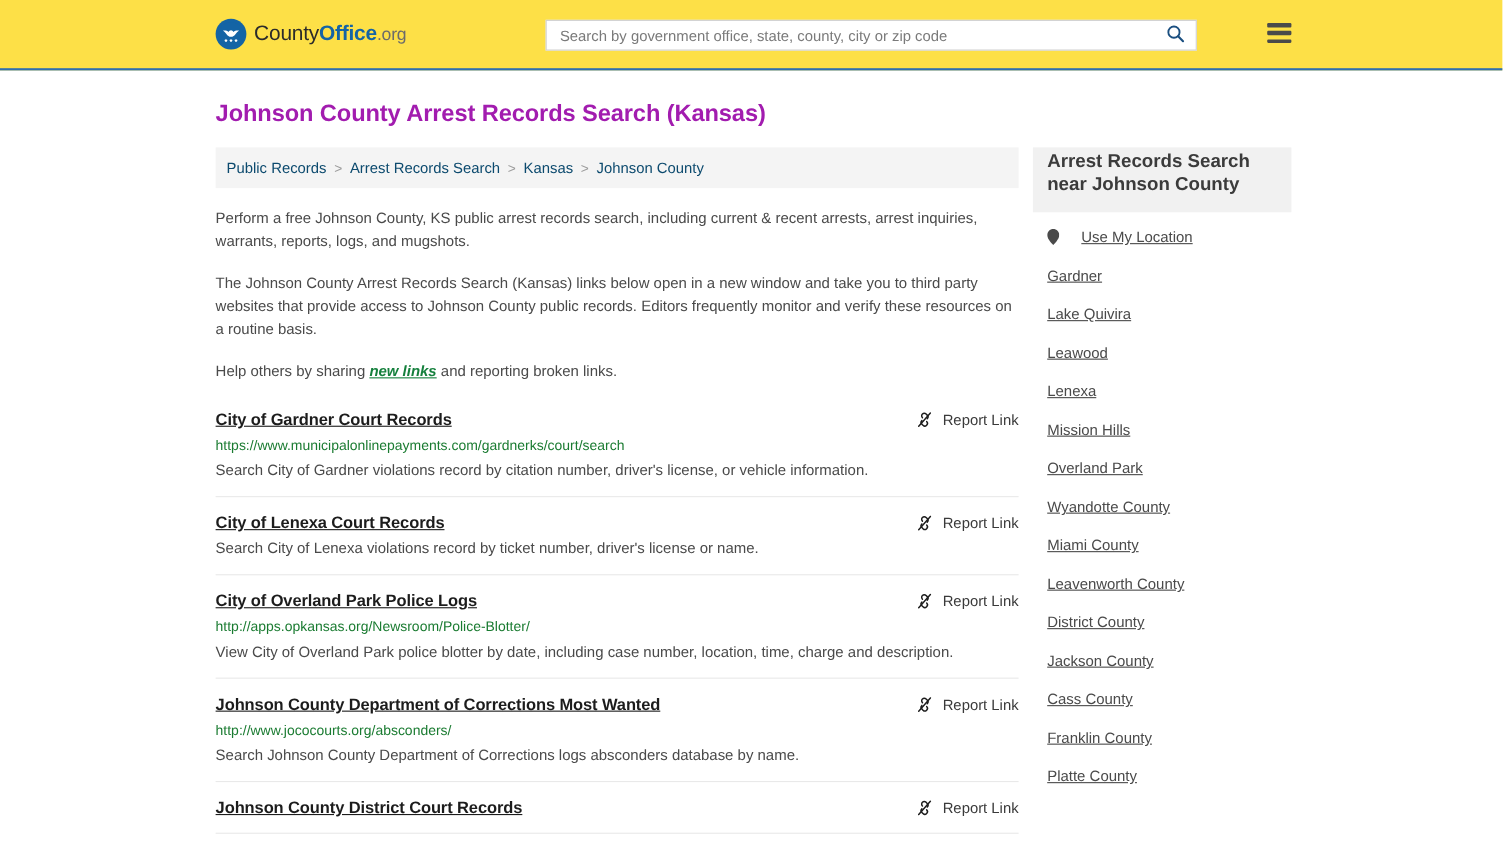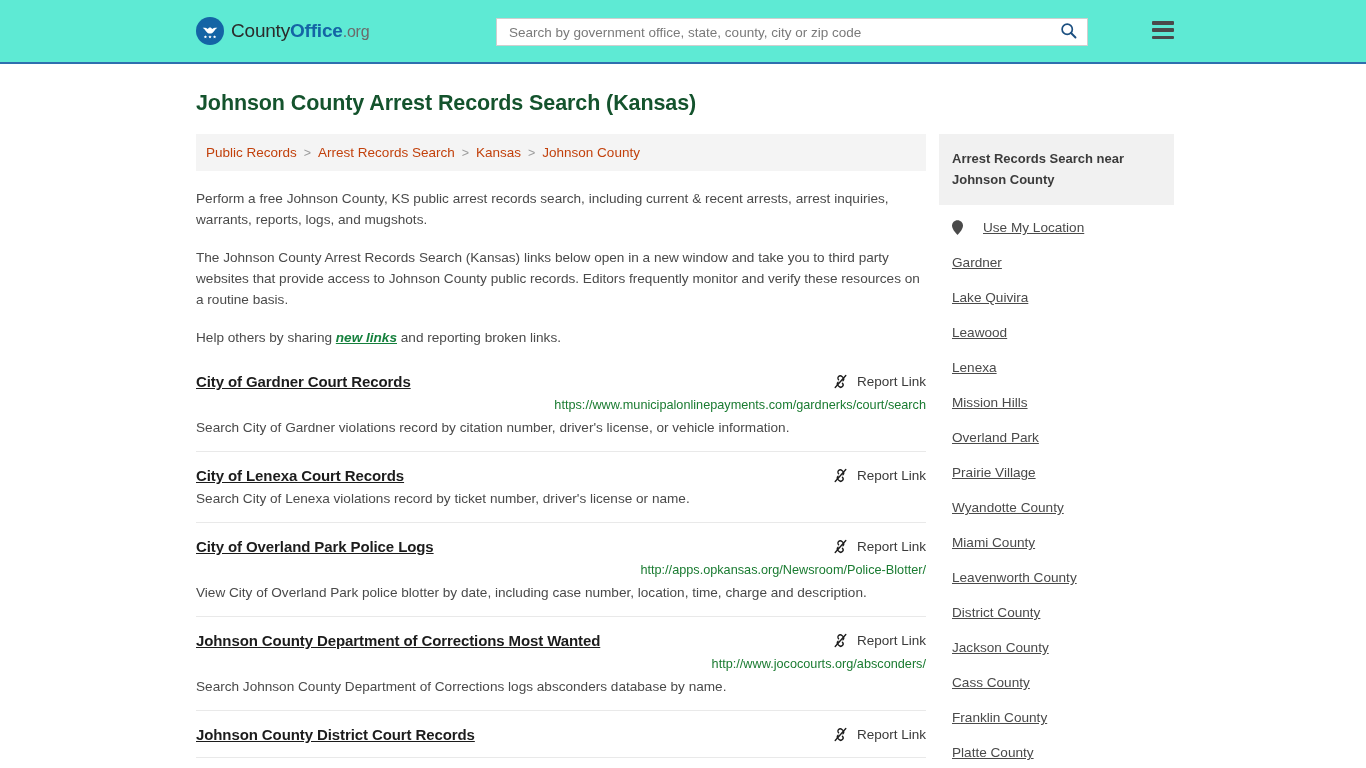--- a/index.html
+++ b/index.html
@@ -7,21 +7,21 @@
     margin: 0; padding: 0;
     width: 1366px; height: 768px;
     overflow: hidden;
     background: #ffffff;
     font-family: "Liberation Sans", sans-serif;
   }
 
   
   .site-header {
     height: 64px;
-    background: #5eead4;
+    background: #fde047;
     border-bottom: 2px solid #2f6fae;
     display: flex;
     align-items: center;
     position: relative;
   }
   .logo-wrap {
     display: flex;
     align-items: center;
     margin-left: 196px;
     text-decoration: none;
@@ -89,41 +89,41 @@
   }
 
   
   .page {
     padding: 0 196px 0 196px;
     position: relative;
   }
   .page-title {
     font-size: 21.5px;
     font-weight: bold;
-    color: #14532d;
+    color: #a21caf;
     margin: 27px 0 18px 0;
     letter-spacing: -0.1px;
   }
   .columns { display: flex; align-items: flex-start; }
   .main-col { width: 730px; flex: 0 0 730px; }
   .side-col { width: 235px; flex: 0 0 235px; margin-left: 13px; }
 
   
   .breadcrumb {
     background: #f4f4f4;
     padding: 11px 10px;
     font-size: 13.5px;
     color: #4f4f4f;
     display: flex;
     align-items: center;
     flex-wrap: wrap;
     gap: 0;
   }
   .breadcrumb a {
-    color: #c2410c;
+    color: #0c4a6e;
     text-decoration: none;
   }
   .crumb-sep { color: #9b9b9b; margin: 0 7px; font-size: 12.5px; }
 
   
   .intro p {
     font-size: 13.6px;
     line-height: 21px;
     color: #4a4a4a;
     margin: 17px 0 0 0;
@@ -168,34 +168,33 @@
   .report-link .rl-text {
     font-size: 13.5px;
     color: #3a3a3a;
   }
   .result-url {
     font-size: 12.7px;
     color: #1a7b31;
     margin-top: 6px;
     line-height: 17px;
     word-break: break-all;
-    text-align: right;
   }
   .result-desc {
     font-size: 13.6px;
     color: #4a4a4a;
     line-height: 21px;
     margin-top: 3px;
   }
 
   
   .side-box-head {
     background: #f1f1f1;
-    padding: 14px 13px 15px 13px;
-    font-size: 13px;
+    padding: 2px 13px 15px 13px;
+    font-size: 17px;
     font-weight: bold;
     color: #3b3b3b;
     line-height: 21px;
   }
   .side-list { padding: 0; margin: 0; list-style: none; }
   .side-item {
     padding: 10px 0 10px 13px;
     display: flex;
     align-items: center;
     gap: 20px;
@@ -378,23 +377,20 @@
           <li class="side-item">
             <a href="#">Lenexa</a>
           </li>
           <li class="side-item">
             <a href="#">Mission Hills</a>
           </li>
           <li class="side-item">
             <a href="#">Overland Park</a>
           </li>
           <li class="side-item">
-            <a href="#">Prairie Village</a>
-          </li>
-          <li class="side-item">
             <a href="#">Wyandotte County</a>
           </li>
           <li class="side-item">
             <a href="#">Miami County</a>
           </li>
           <li class="side-item">
             <a href="#">Leavenworth County</a>
           </li>
           <li class="side-item">
             <a href="#">District County</a>

